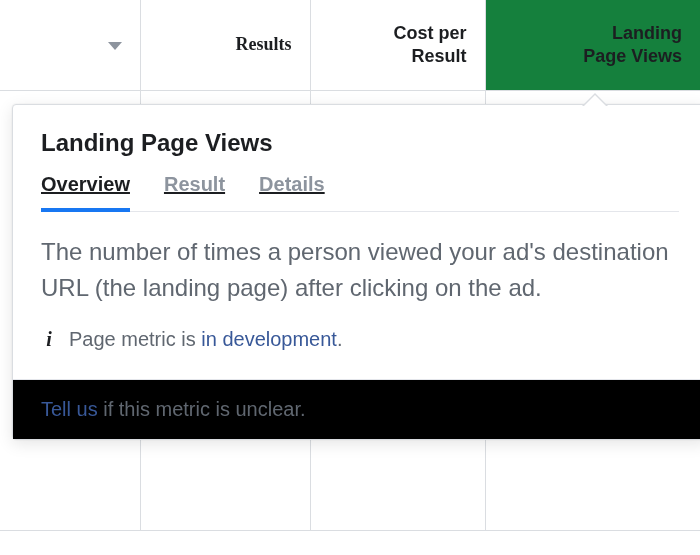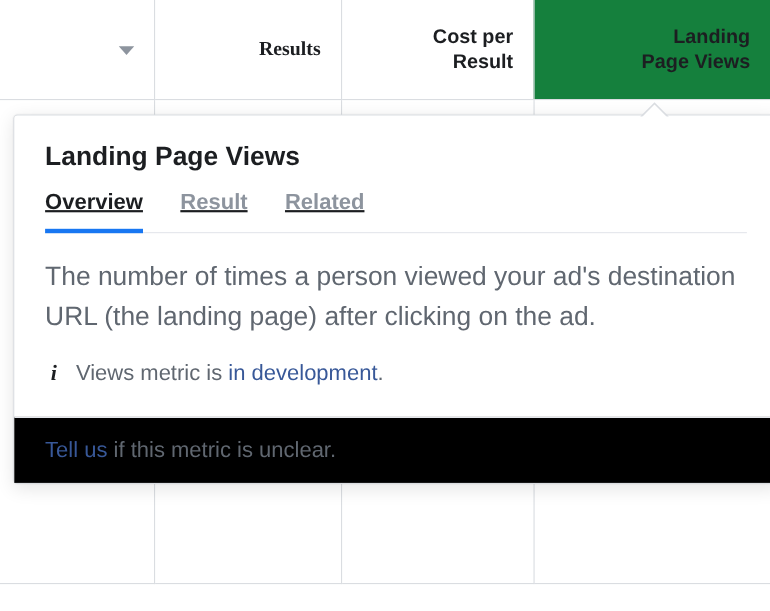--- a/index.html
+++ b/index.html
@@ -200,29 +200,29 @@
 <div class="popover">
   <div class="arrow-border"></div>
   <div class="arrow"></div>
 
   <div class="popover-body">
     <h2 class="popover-title">Landing Page Views</h2>
 
     <div class="tabs">
       <div class="tab active">Overview</div>
       <div class="tab">Result</div>
-      <div class="tab">Related</div>
+      <div class="tab">Details</div>
     </div>
 
     <div class="desc">The number of times a person viewed your ad's destination URL (the landing page) after clicking on the ad.</div>
 
     <div class="note-row">
       <span class="info-i">i</span>
       <span>
-        <span>Views metric is </span><span class="link">in development</span><span>.</span>
+        <span>Page metric is </span><span class="link">in development</span><span>.</span>
       </span>
     </div>
   </div>
 
   <div class="popover-footer">
     <span class="link">Tell us</span><span> if this metric is unclear.</span>
   </div>
 </div>
 
 </body></html>

